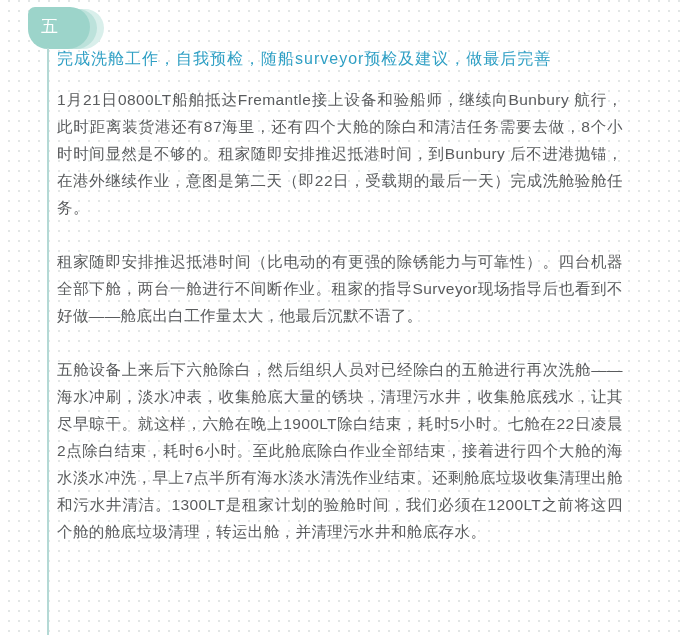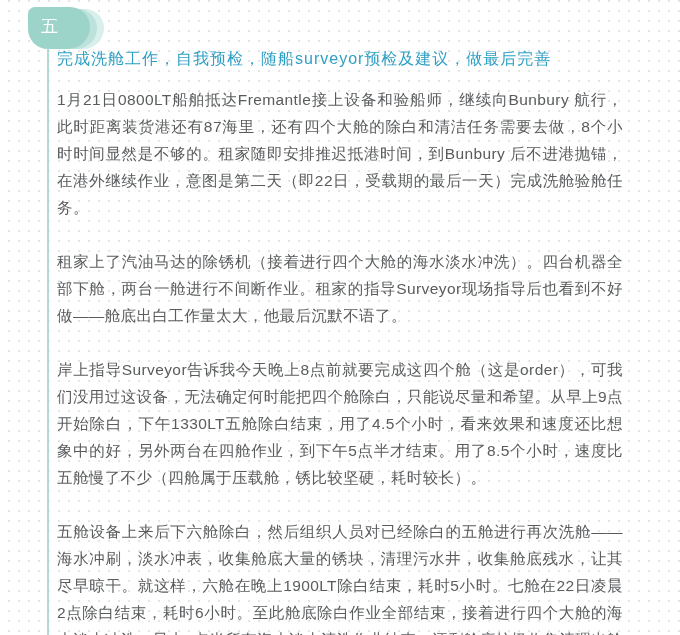--- a/index.html
+++ b/index.html
@@ -92,18 +92,17 @@
     <div class="badge-layer l2"></div>
     <div class="badge-layer l1"></div>
     <div class="badge-front">五</div>
   </div>
 
   <div class="connector"></div>
 
   <div class="article">
     <h1>完成洗舱工作，自我预检，随船surveyor预检及建议，做最后完善</h1>
     <p>1月21日0800LT船舶抵达Fremantle接上设备和验船师，继续向Bunbury 航行，此时距离装货港还有87海里，还有四个大舱的除白和清洁任务需要去做，8个小时时间显然是不够的。租家随即安排推迟抵港时间，到Bunbury 后不进港抛锚，在港外继续作业，意图是第二天（即22日，受载期的最后一天）完成洗舱验舱任务。</p>
-    <p>租家上了汽油马达的除锈机（接着进行四个大舱的海水淡水冲洗）。四台机器全部下舱，两台一舱进行不间断作业。租家的指导Surveyor现场指导后也看到不好做——舱底出白工作量太大，他最后沉默不语了。</p>
-    <p>岸上指导Surveyor告诉我今天晚上8点前就要完成这四个舱（这是order），可我们没用过这设备，无法确定何时能把四个舱除白，只能说尽量和希望。从早上9点开始除白，下午1330LT五舱除白结束，用了4.5个小时，看来效果和速度还比想象中的好，另外两台在四舱作业，到下午5点半才结束。用了8.5个小时，速度比五舱慢了不少（四舱属于压载舱，锈比较坚硬，耗时较长）。</p>
+    <p>租家随即安排推迟抵港时间（比电动的有更强的除锈能力与可靠性）。四台机器全部下舱，两台一舱进行不间断作业。租家的指导Surveyor现场指导后也看到不好做——舱底出白工作量太大，他最后沉默不语了。</p>
     <p>五舱设备上来后下六舱除白，然后组织人员对已经除白的五舱进行再次洗舱——海水冲刷，淡水冲表，收集舱底大量的锈块，清理污水井，收集舱底残水，让其尽早晾干。就这样，六舱在晚上1900LT除白结束，耗时5小时。七舱在22日凌晨2点除白结束，耗时6小时。至此舱底除白作业全部结束，接着进行四个大舱的海水淡水冲洗，早上7点半所有海水淡水清洗作业结束。还剩舱底垃圾收集清理出舱和污水井清洁。1300LT是租家计划的验舱时间，我们必须在1200LT之前将这四个舱的舱底垃圾清理，转运出舱，并清理污水井和舱底存水。</p>
   </div>
 
 </div>
 
 </body></html>

